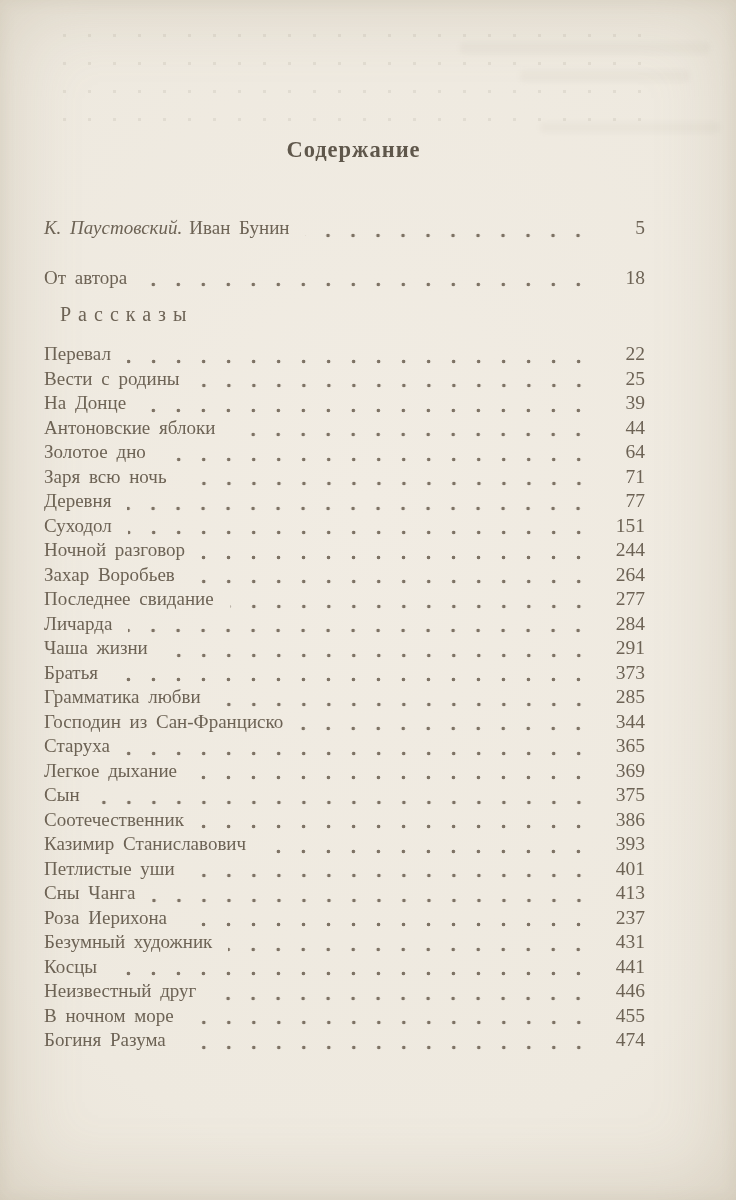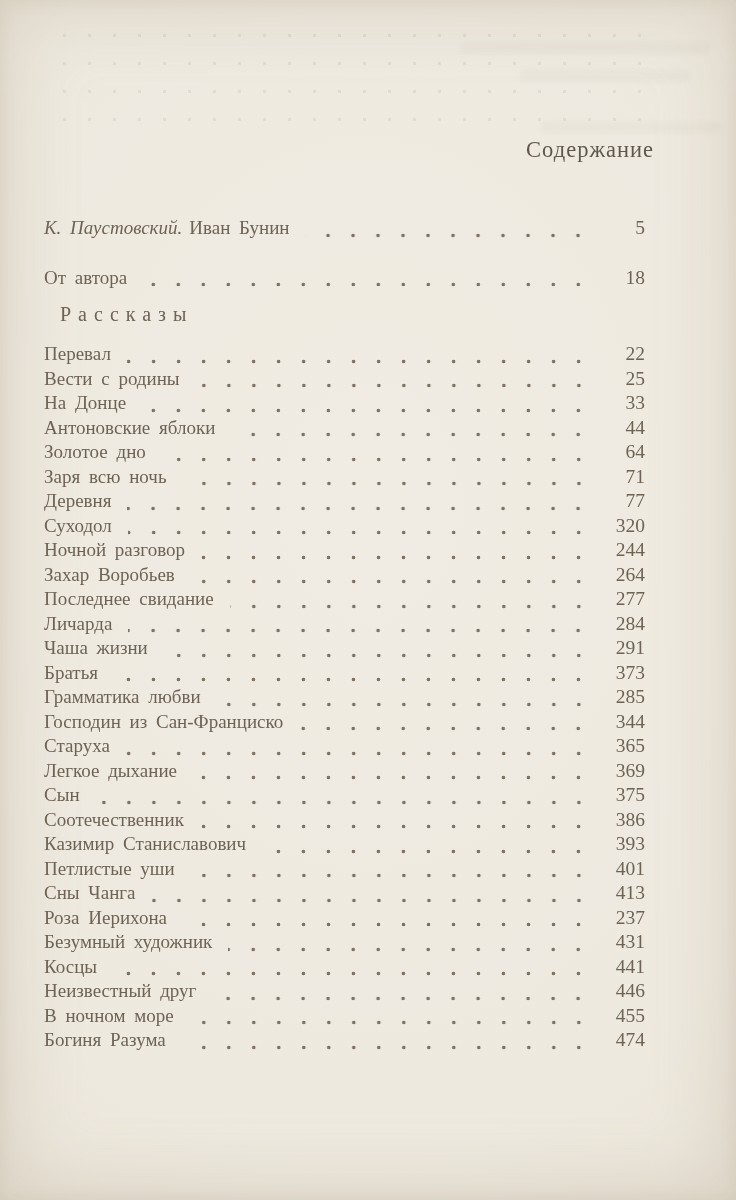--- a/index.html
+++ b/index.html
@@ -36,22 +36,22 @@
     filter:blur(.4px);
   }
   .ghost-blob{
     position:absolute;background:#aa9f8d;opacity:.07;border-radius:4px;filter:blur(2.5px);
   }
   .content{
     position:absolute;left:44px;top:0;width:601px;height:1200px;
   }
   .toc-title{
     position:absolute;top:137px;left:0;width:100%;
-    text-align:right;transform:translateX(9px);
-    font-size:22.5px;font-weight:normal;letter-spacing:1px;color:var(--ink-dark);
+    text-align:center;transform:translateX(9px);
+    font-size:22.5px;font-weight:bold;letter-spacing:1px;color:var(--ink-dark);
   }
   .front-rows{position:absolute;top:216px;left:0;width:100%;}
   .front-rows .row{margin-bottom:25px;}
   .section-heading{
     position:absolute;top:303px;left:0;width:100%;
     text-align:left;transform:translateX(16px);
     font-size:20px;letter-spacing:7px;color:var(--ink);
   }
   .toc-rows{position:absolute;top:342px;left:0;width:100%;}
   .row{
@@ -124,21 +124,21 @@
     </span>
     <span class="leader"></span>
     <span class="num">25</span>
   </div>
 
   <div class="row">
     <span class="t">
       <span class="title-text">На Донце</span>
     </span>
     <span class="leader"></span>
-    <span class="num">33</span>
+    <span class="num">39</span>
   </div>
 
   <div class="row">
     <span class="t">
       <span class="title-text">Антоновские яблоки</span>
     </span>
     <span class="leader"></span>
     <span class="num">44</span>
   </div>
 
@@ -165,21 +165,21 @@
     </span>
     <span class="leader"></span>
     <span class="num">77</span>
   </div>
 
   <div class="row">
     <span class="t">
       <span class="title-text">Суходол</span>
     </span>
     <span class="leader"></span>
-    <span class="num">320</span>
+    <span class="num">151</span>
   </div>
 
   <div class="row">
     <span class="t">
       <span class="title-text">Ночной разговор</span>
     </span>
     <span class="leader"></span>
     <span class="num">244</span>
   </div>
 

